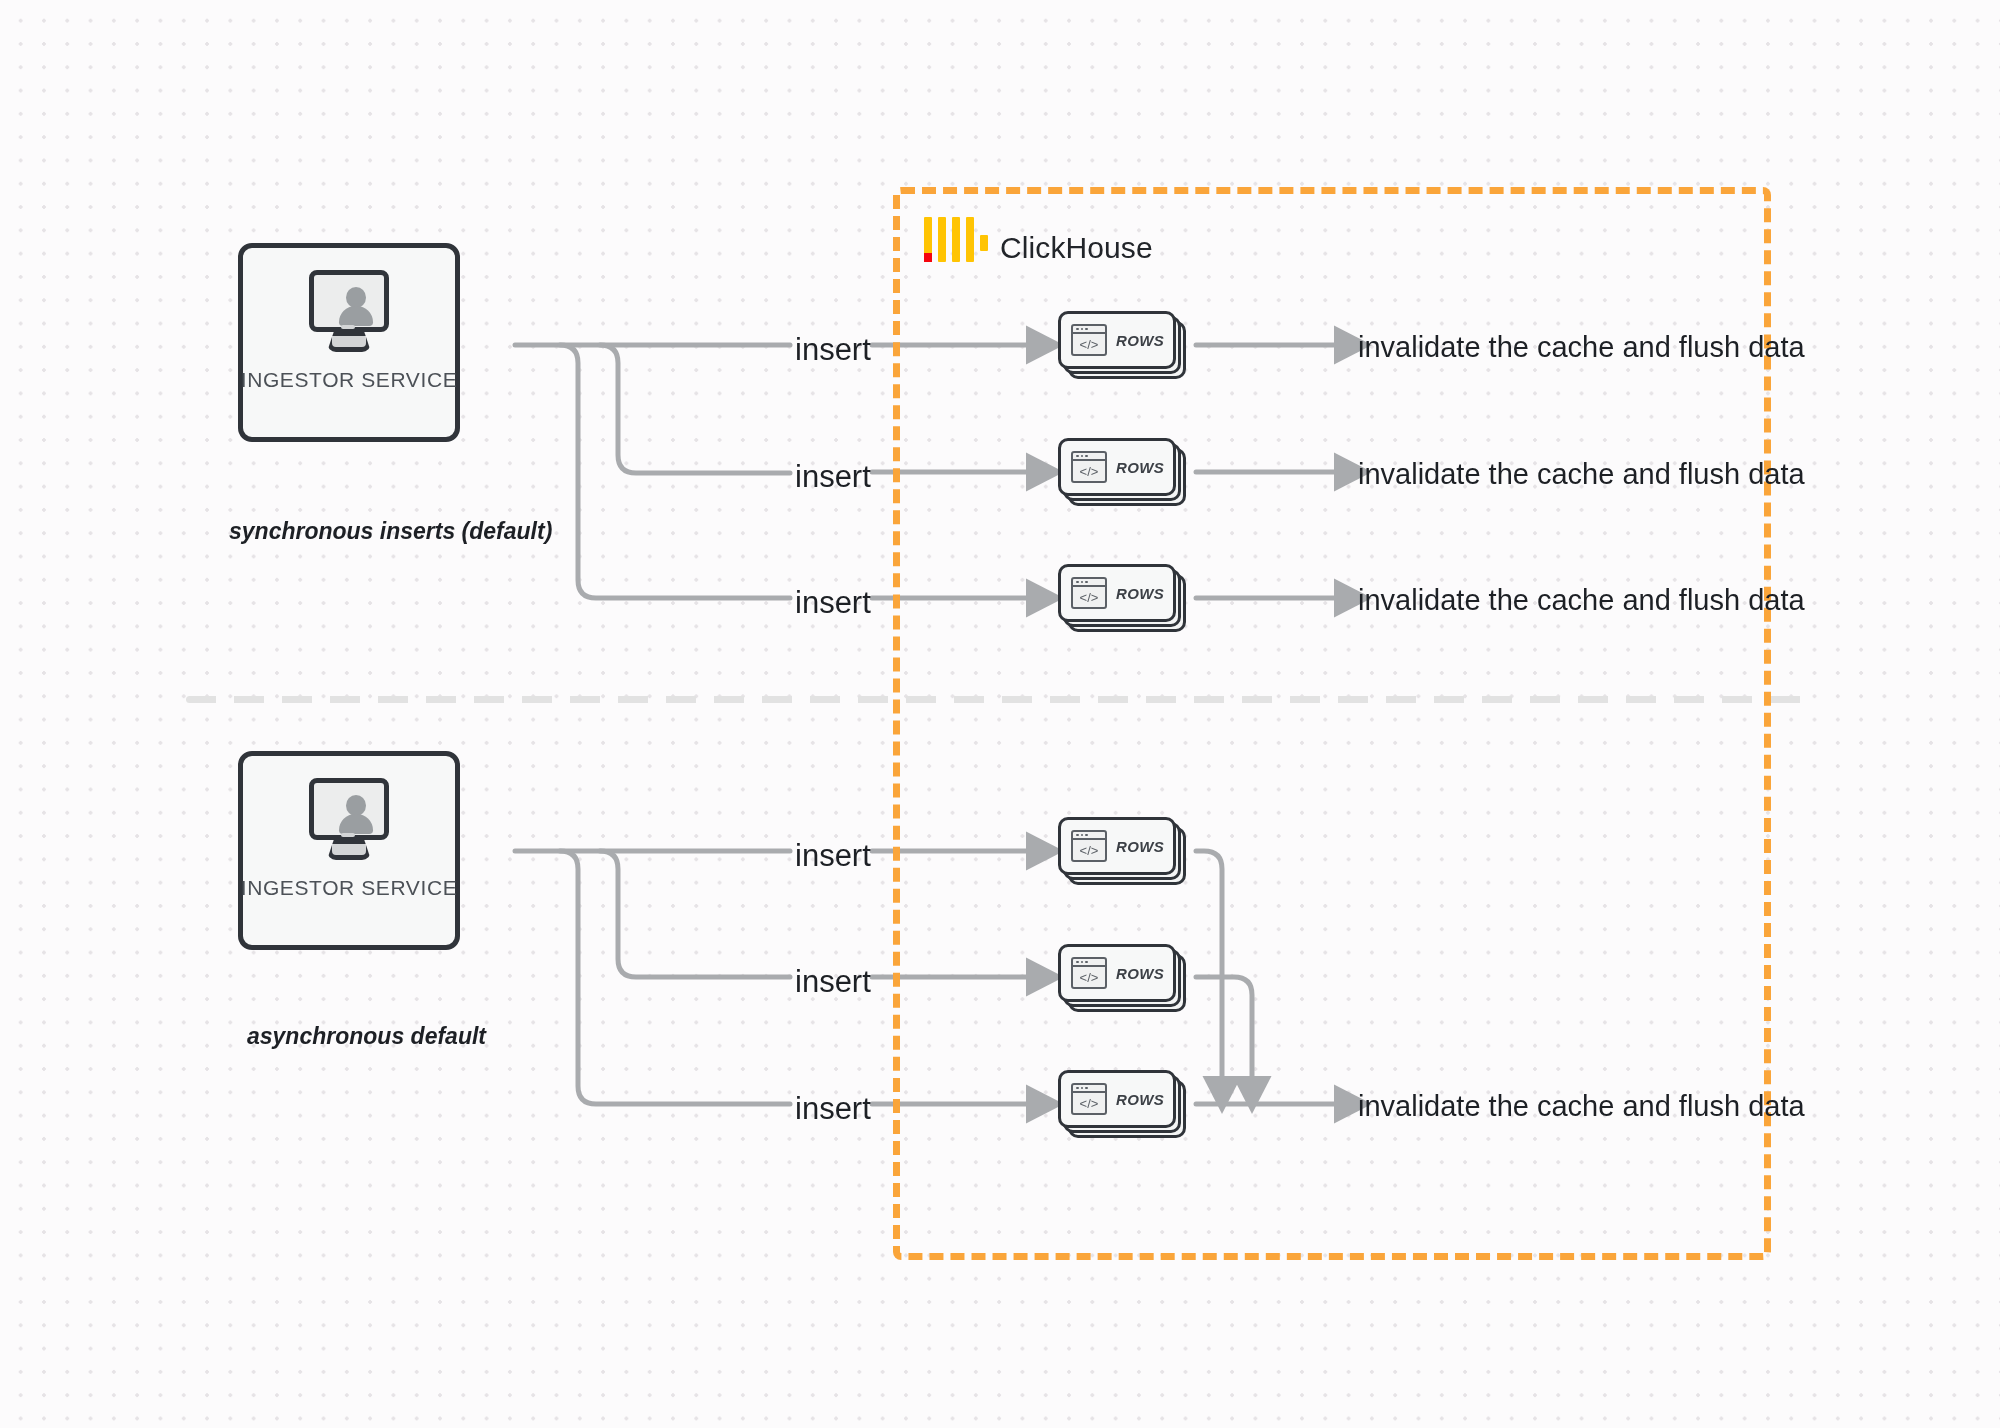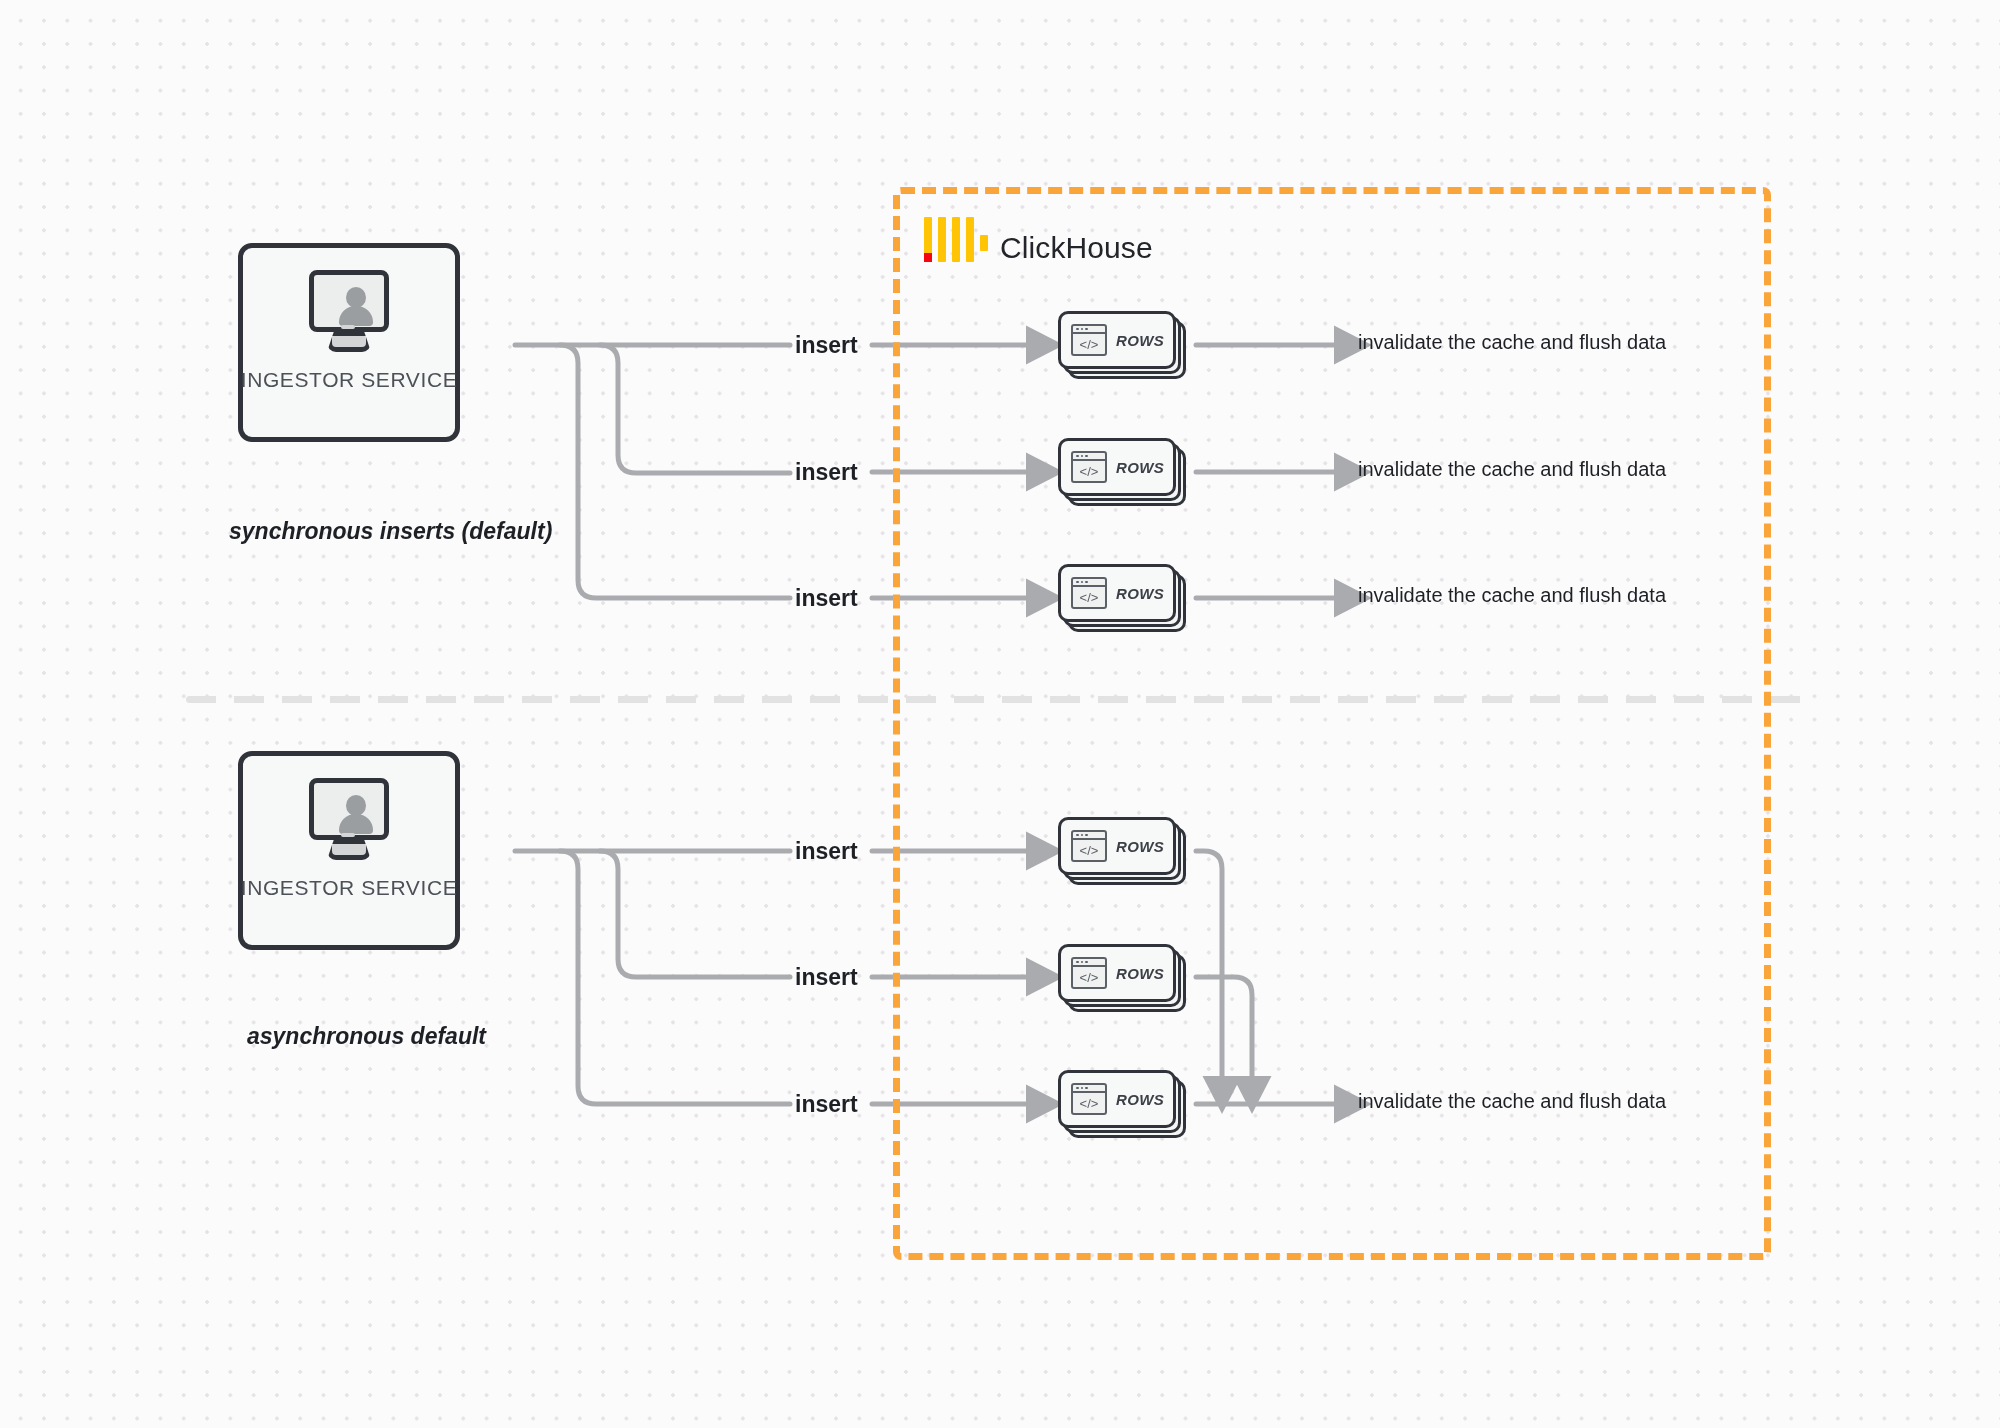--- a/index.html
+++ b/index.html
@@ -255,30 +255,29 @@
     font-size: 15px;
     font-style: italic;
     font-weight: bold;
     color: #3c4046;
     letter-spacing: 0.4px;
   }
 
   
   .wire-label {
     position: absolute;
-    font-size: 23px;
+    font-size: 31px;
     color: #1d2025;
     white-space: nowrap;
-    font-weight: bold;
   }
   .wire-label.insert { color: #1d2025; }
 
   .outcome-label {
     position: absolute;
-    font-size: 20px;
+    font-size: 29px;
     color: #1d2025;
     white-space: nowrap;
   }
 
   
   #section-divider {
     position: absolute;
     left: 186px;
     top: 696px;
     width: 1630px;

